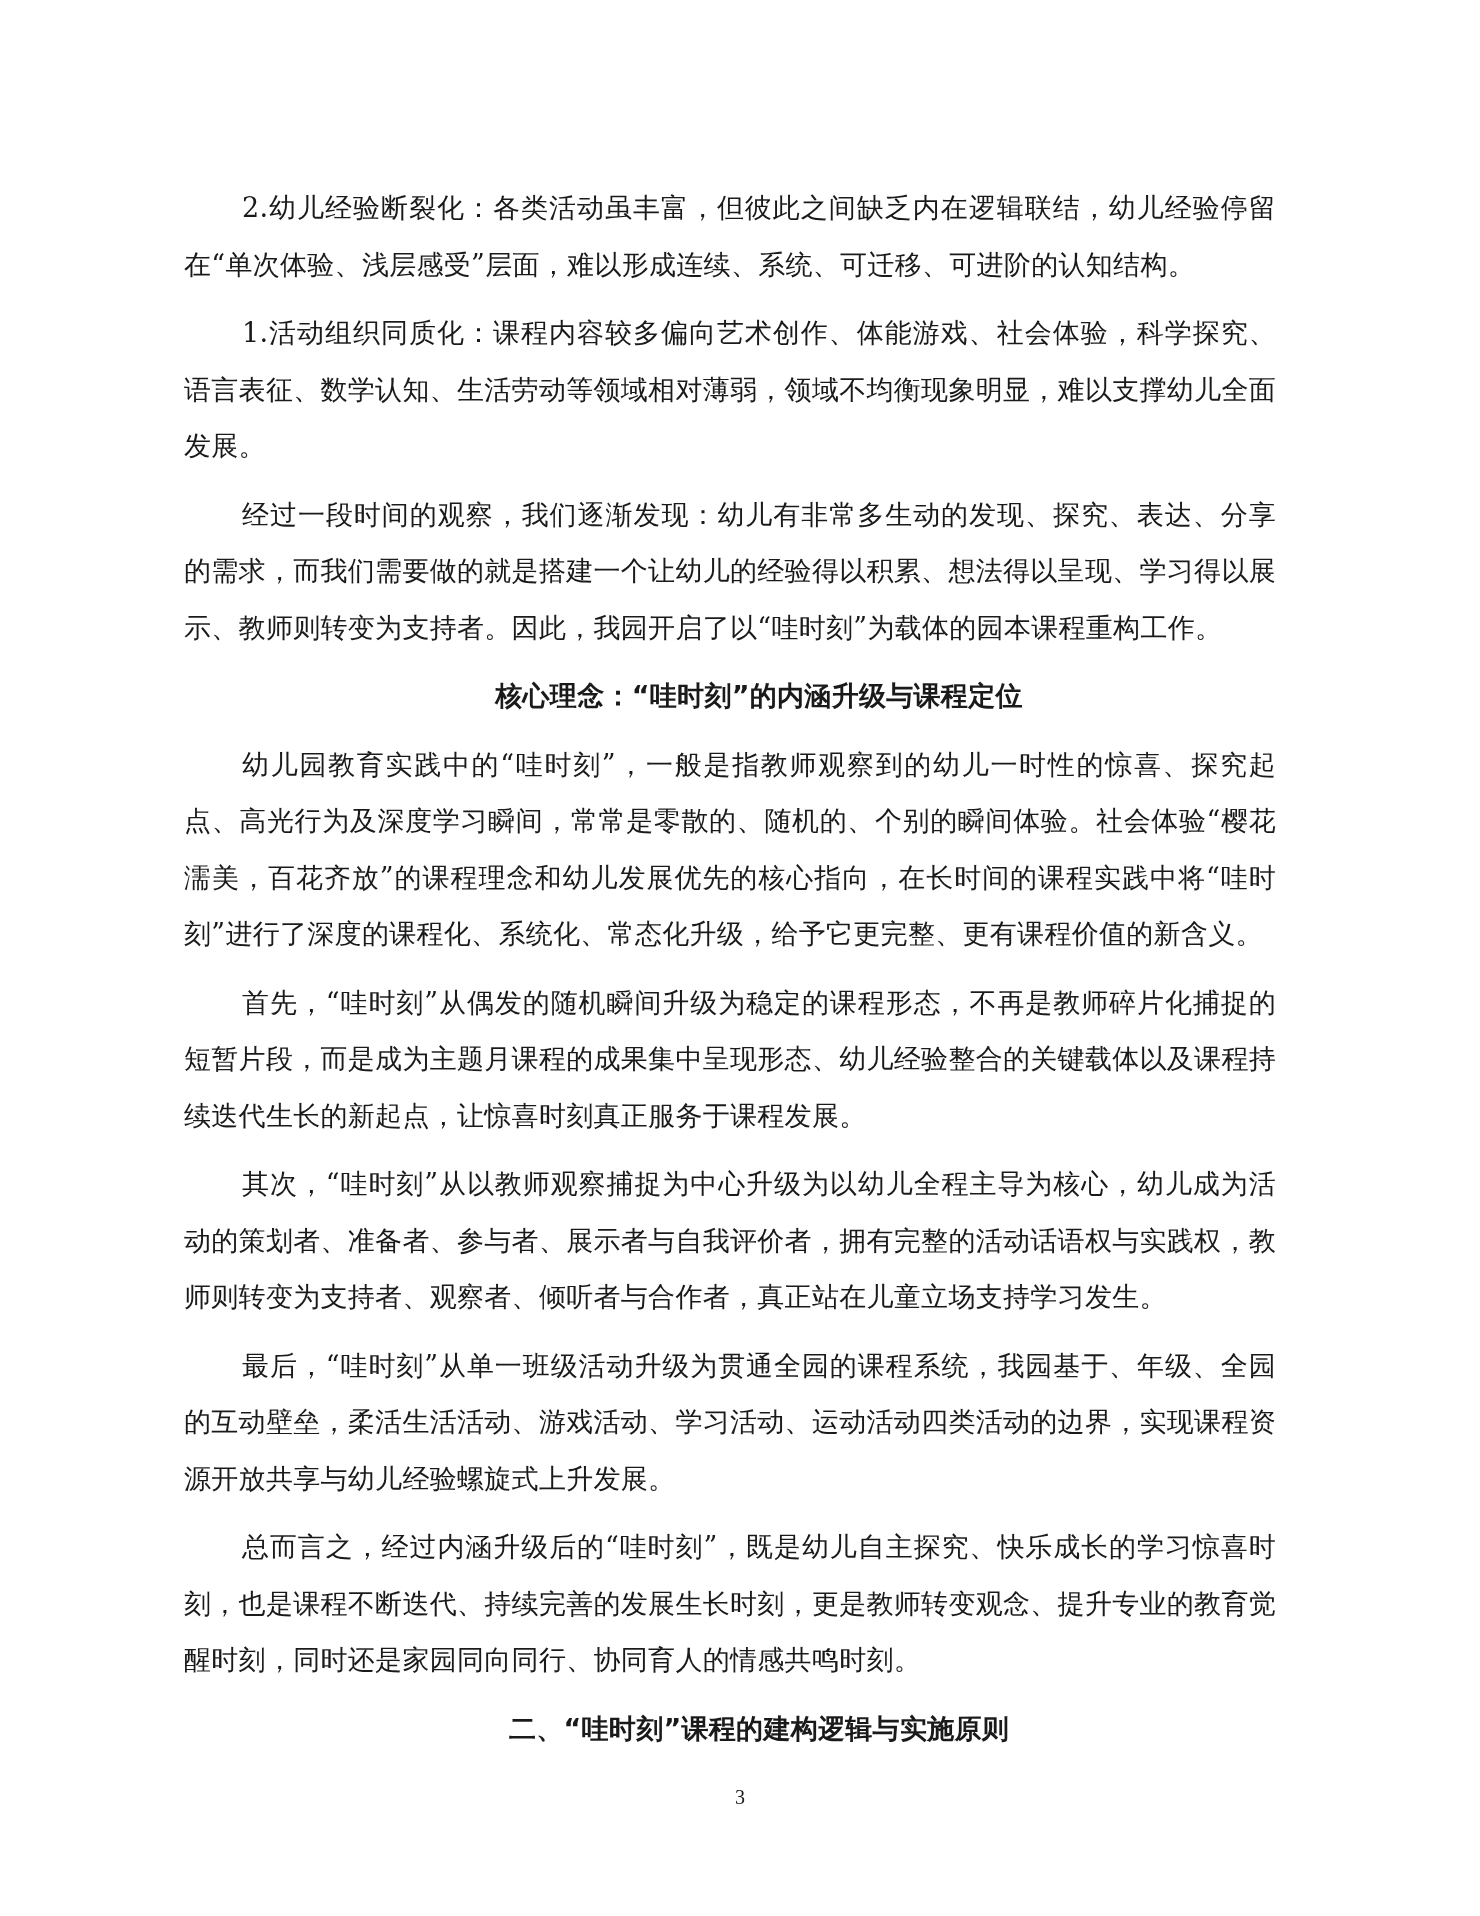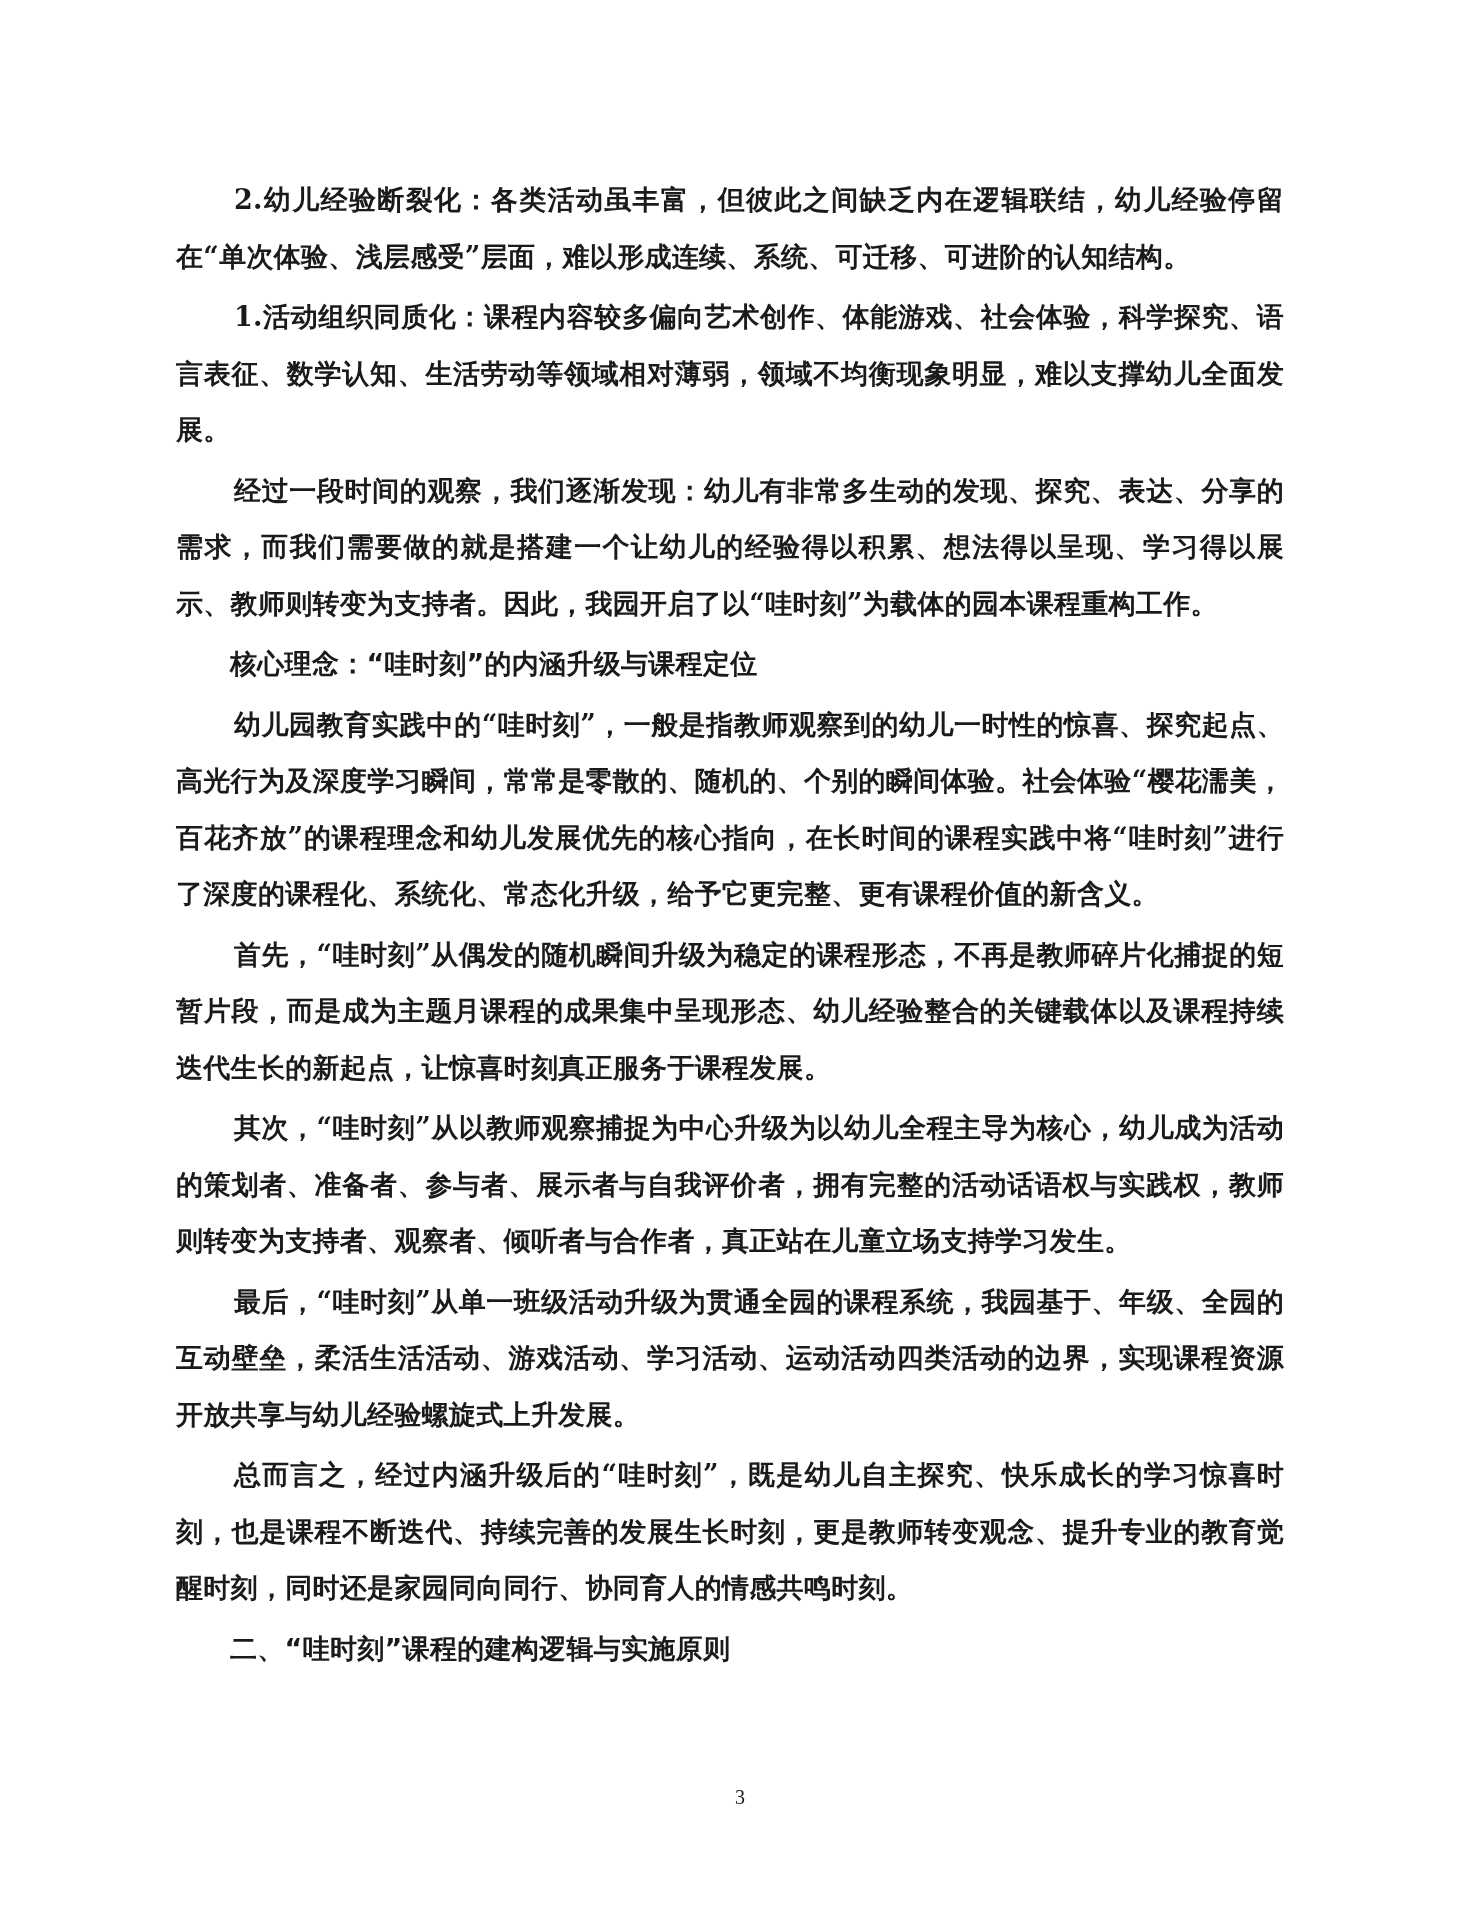--- a/index.html
+++ b/index.html
@@ -15,37 +15,38 @@
     font-family: "DejaVu Serif", "Liberation Serif", serif;
     color: #1a1a1a;
   }
   .page {
     position: absolute;
     left: 172px;
     top: 168px;
     width: 1116px;
   }
   .para {
-    margin: 4px;
+    margin: 12px;
     font-size: 27px;
     line-height: 56.5px;
     text-indent: 58px;
     text-align: justify;
     text-justify: inter-character;
     letter-spacing: 0.3px;
-    font-weight: bold;
+    font-weight: normal;
   }
   .heading {
     margin: 0;
     font-size: 27px;
     line-height: 56.5px;
     text-indent: 58px;
     font-weight: bold;
     font-family: "DejaVu Sans", "Liberation Sans", sans-serif;
     letter-spacing: 0.3px;
+    text-align: center;
   }
   .page-number {
     position: absolute;
     top: 1786px;
     left: 0;
     width: 1480px;
     text-align: center;
     font-size: 20px;
     font-family: "Liberation Serif", "DejaVu Serif", serif;
     color: #1a1a1a;

